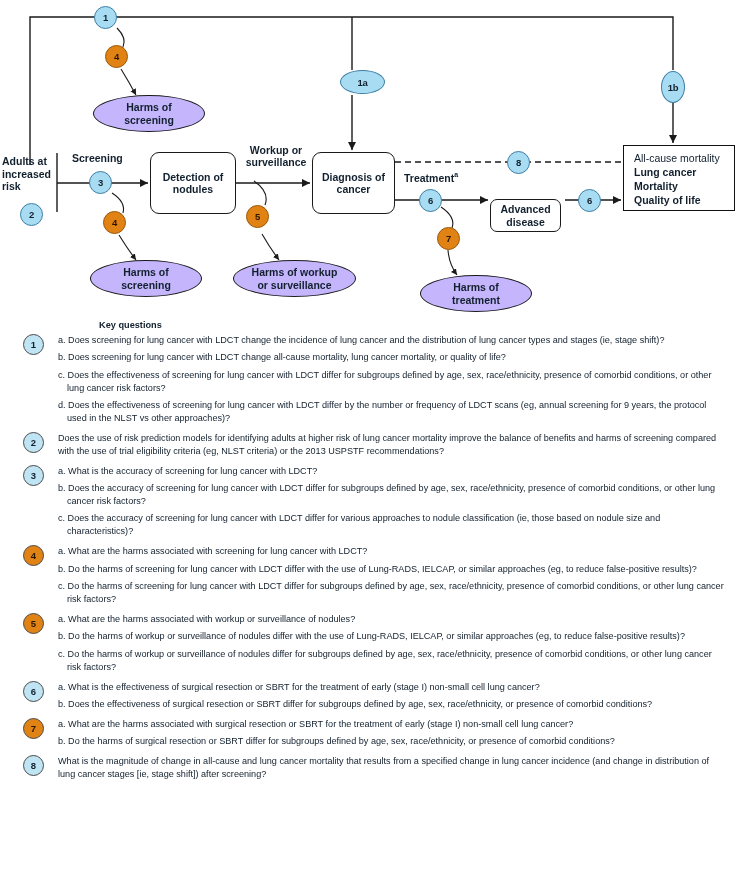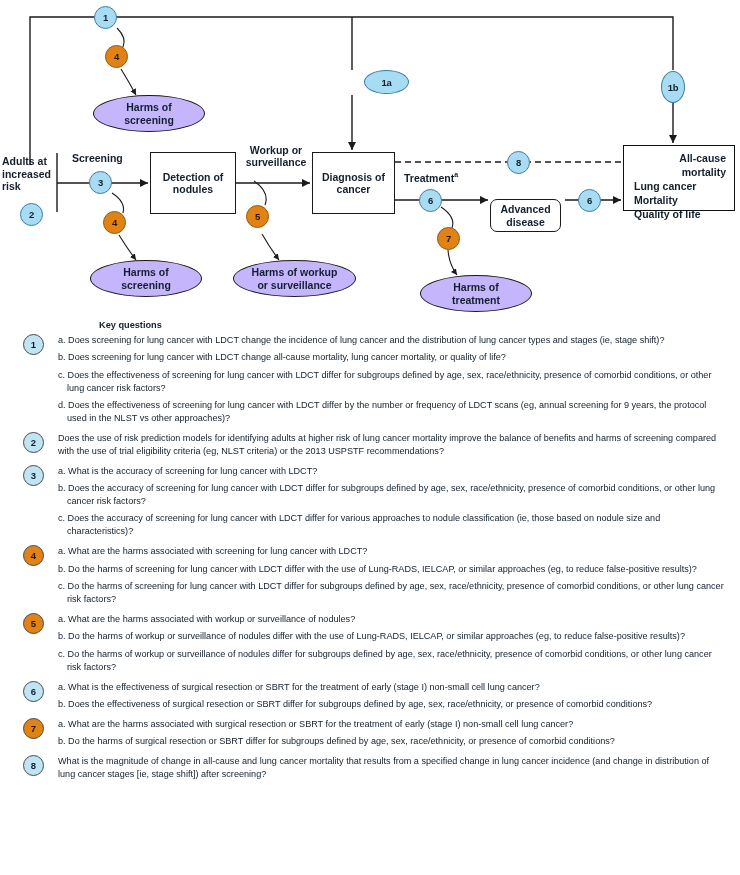--- a/index.html
+++ b/index.html
@@ -28,21 +28,21 @@
     border: 1.3px solid #1a1a1a;
     background: #fff;
     display: flex;
     align-items: center;
     justify-content: center;
     text-align: center;
     font-size: 10.5px;
     font-weight: bold;
     line-height: 1.18;
     color: #12202e;
-    border-radius: 0;
+    border-radius: 9px;
     padding: 2px;
   }
   .node-ellipse {
     position: absolute;
     border: 1.1px solid #1a1a1a;
     background: #c4b5fd;
     border-radius: 50%;
     display: flex;
     align-items: center;
     justify-content: center;
@@ -56,21 +56,21 @@
     position: absolute;
     border: 1.4px solid #111;
     background: #fff;
     border-radius: 0;
     padding: 6px 8px 6px 10px;
     font-size: 10.5px;
     line-height: 1.33;
     color: #12202e;
     font-weight: bold;
   }
-  .outcome-box .ob-head { font-weight: bold; text-align: right; }
+  .outcome-box .ob-head { font-weight: normal; }
   .outcome-box .ob-line { font-weight: bold; }
 
   .edge-label {
     position: absolute;
     font-size: 10.5px;
     font-weight: bold;
     color: #12202e;
     text-align: center;
     line-height: 1.15;
     white-space: nowrap;
@@ -242,21 +242,21 @@
   </div>
 
   <div class="node-ellipse" style="left:420px; top:275px; width:112px; height:37px;">
     <span>Harms of<br>treatment</span>
   </div>
 
   <div class="kq-bubble kq-blue" style="left:94px; top:6px; width:23px; height:23px;">1</div>
 
   <div class="kq-bubble kq-orange" style="left:105px; top:45px; width:23px; height:23px;">4</div>
 
-  <div class="kq-bubble kq-blue" style="left:340px; top:70px; width:45px; height:24px;margin-left:24px;">1a</div>
+  <div class="kq-bubble kq-blue" style="left:340px; top:70px; width:45px; height:24px;">1a</div>
 
   <div class="kq-bubble kq-blue" style="left:661px; top:71px; width:24px; height:32px;">1b</div>
 
   <div class="kq-bubble kq-blue" style="left:89px; top:171px; width:23px; height:23px;">3</div>
 
   <div class="kq-bubble kq-orange" style="left:103px; top:211px; width:23px; height:23px;">4</div>
 
   <div class="kq-bubble kq-orange" style="left:246px; top:205px; width:23px; height:23px;">5</div>
 
   <div class="kq-bubble kq-blue" style="left:507px; top:151px; width:23px; height:23px;">8</div>

